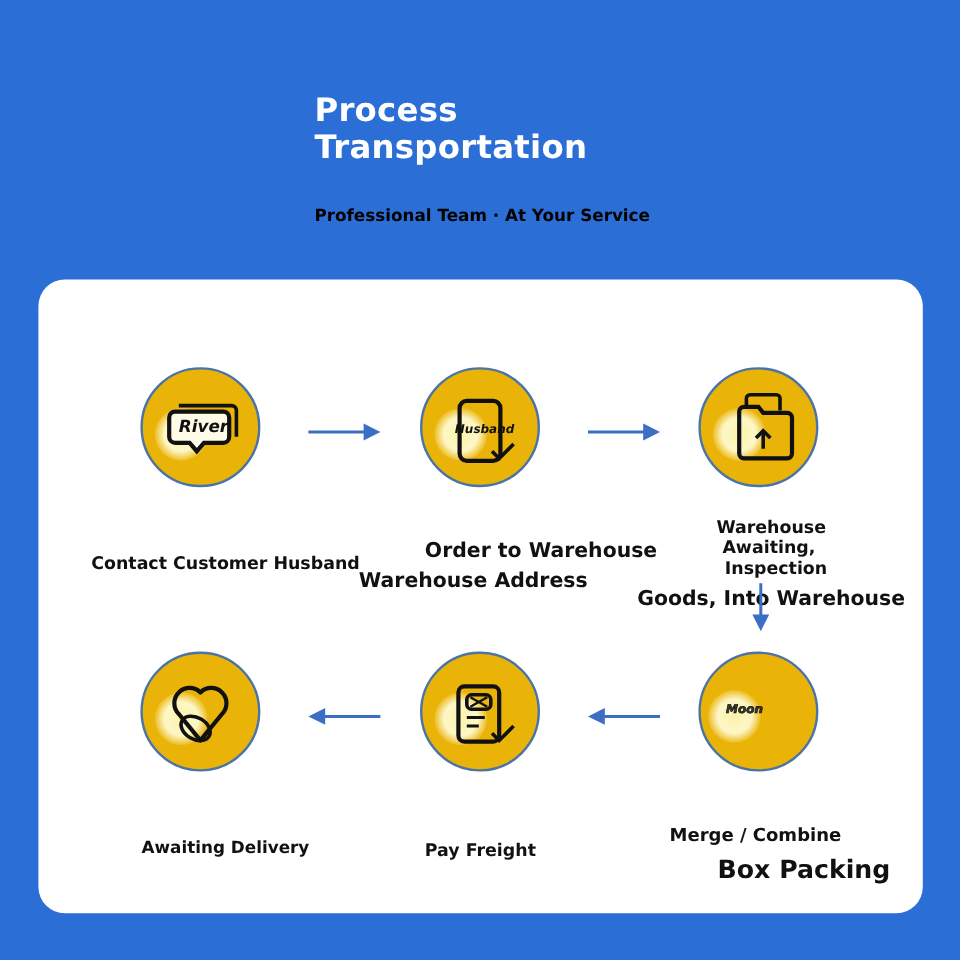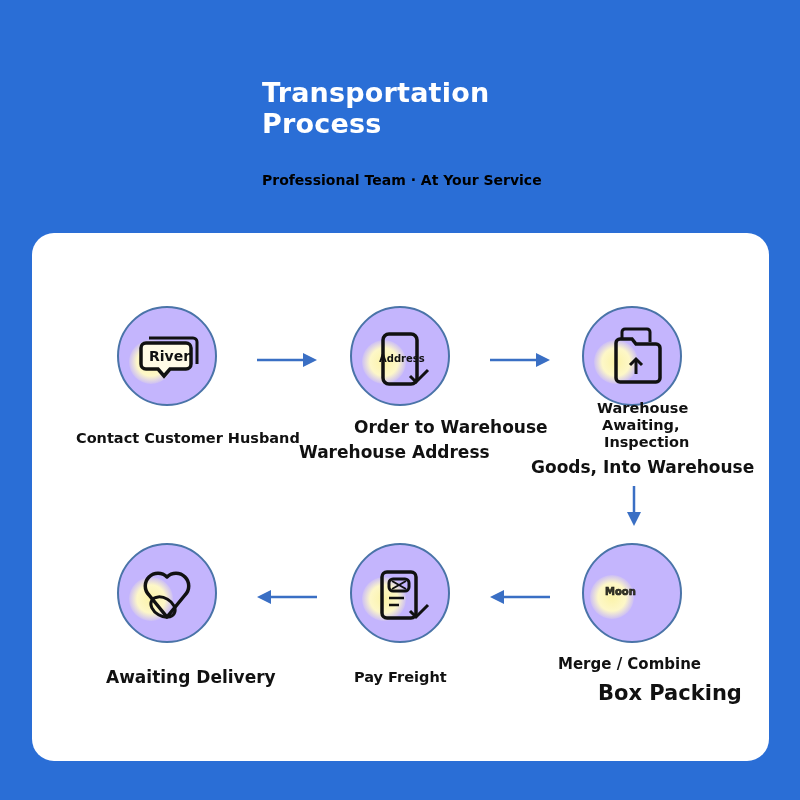--- a/index.html
+++ b/index.html
@@ -16,42 +16,42 @@
     .subtitle {
       position: absolute; left: 262px; top: 172px;
       color: #000000; font-weight: bold; font-size: 14px;
     }
     .card {
       position: absolute; left: 32px; top: 233px; width: 737px; height: 528px;
       background: #ffffff; border-radius: 22px;
     }
     .circle {
       position: absolute; width: 100px; height: 100px; border-radius: 50%;
-      border: 2px solid #4a74a8; box-sizing: border-box; background: #c4b5fd;
+      border: 2px solid #4a74a8; box-sizing: border-box; background: #eab308; font-style: italic;
     }
     .glow {
       position: absolute; width: 44px; height: 44px; border-radius: 50%;
       background: radial-gradient(circle, #fbf3a8 0%, #fdf7c8 45%, rgba(255,255,255,0) 75%);
       left: 10px; top: 32px;
     }
     .icon { position: absolute; left: 0; top: 0; width: 96px; height: 96px; }
     .icon-text {
       position: absolute; font-weight: bold; color: #111; white-space: nowrap;
     }
     .label {
-      position: absolute; font-weight: bold; color: #111; white-space: nowrap; text-align: center;
+      position: absolute; font-weight: bold; color: #111; white-space: nowrap; text-align: center; margin-top: 32px;
     }
     .arrow { position: absolute; }
   </style>
 </head>
 <body>
 
 <div class="title">
+  <div>Process</div>
   <div>Transportation</div>
-  <div>Process</div>
 </div>
 <div class="subtitle">Professional Team · At Your Service</div>
 
 <div class="card"></div>
 
 <div class="circle" style="left:117px;top:306px;">
   <div class="glow"></div>
   <svg class="icon" viewBox="0 0 96 96">
     <path d="M30 30 h44 a4 4 0 0 1 4 4 v22" fill="none" stroke="#111" stroke-width="3"></path>
     <path d="M27 35 h40 a5 5 0 0 1 5 5 v16 a5 5 0 0 1 -5 5 h-16 l-6 7 l-6 -7 h-12 a5 5 0 0 1 -5 -5 v-16 a5 5 0 0 1 5 -5 z" fill="#fffbe6" stroke="#111" stroke-width="3.5"></path>
@@ -64,21 +64,21 @@
   <line x1="2" y1="10" x2="50" y2="10" stroke="#3a6fc4" stroke-width="2.5"></line>
   <polygon points="48,3 62,10 48,17" fill="#3a6fc4"></polygon>
 </svg>
 
 <div class="circle" style="left:350px;top:306px;">
   <div class="glow"></div>
   <svg class="icon" viewBox="0 0 96 96">
     <rect x="31" y="26" width="34" height="50" rx="6" fill="none" stroke="#111" stroke-width="3.5"></rect>
     <polyline points="58,68 64,74 76,62" fill="none" stroke="#111" stroke-width="3"></polyline>
   </svg>
-  <span class="icon-text" style="left:27px;top:45px;font-size:10px;">Address</span>
+  <span class="icon-text" style="left:27px;top:45px;font-size:10px;">Husband</span>
 </div>
 <div class="label" style="left:354px;top:417px;font-size:17px;">Order to Warehouse</div>
 <div class="label" style="left:299px;top:442px;font-size:17px;">Warehouse Address</div>
 
 <svg class="arrow" style="left:488px;top:350px;" width="64" height="20">
   <line x1="2" y1="10" x2="50" y2="10" stroke="#3a6fc4" stroke-width="2.5"></line>
   <polygon points="48,3 62,10 48,17" fill="#3a6fc4"></polygon>
 </svg>
 
 <div class="circle" style="left:582px;top:306px;">
@@ -132,13 +132,13 @@
   <line x1="14" y1="10" x2="62" y2="10" stroke="#3a6fc4" stroke-width="2.5"></line>
 </svg>
 
 <div class="circle" style="left:117px;top:543px;">
   <div class="glow"></div>
   <svg class="icon" viewBox="0 0 96 96">
     <path d="M48 72 L30 50 a12 12 0 0 1 18 -18 a12 12 0 0 1 18 18 z" fill="none" stroke="#111" stroke-width="3.5" stroke-linejoin="round"></path>
     <ellipse cx="44" cy="62" rx="13" ry="9" transform="rotate(30 44 62)" fill="none" stroke="#111" stroke-width="3"></ellipse>
   </svg>
 </div>
-<div class="label" style="left:106px;top:667px;font-size:17px;">Awaiting Delivery</div>
+<div class="label" style="left:118px;top:667px;font-size:14px;">Awaiting Delivery</div>
 
 </body></html>

